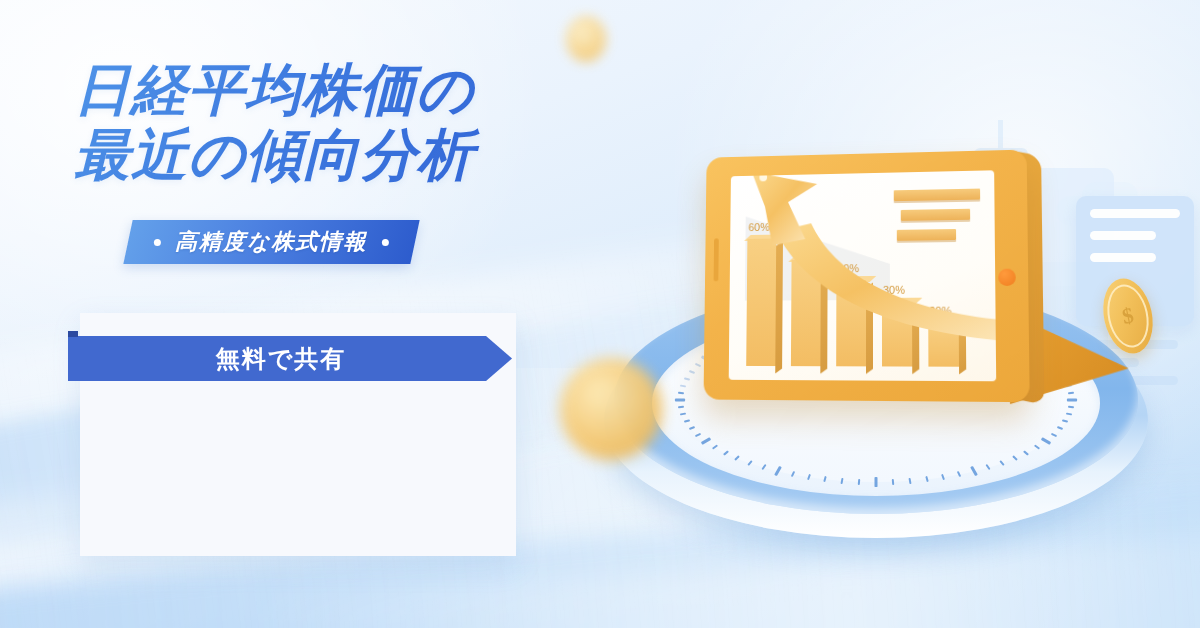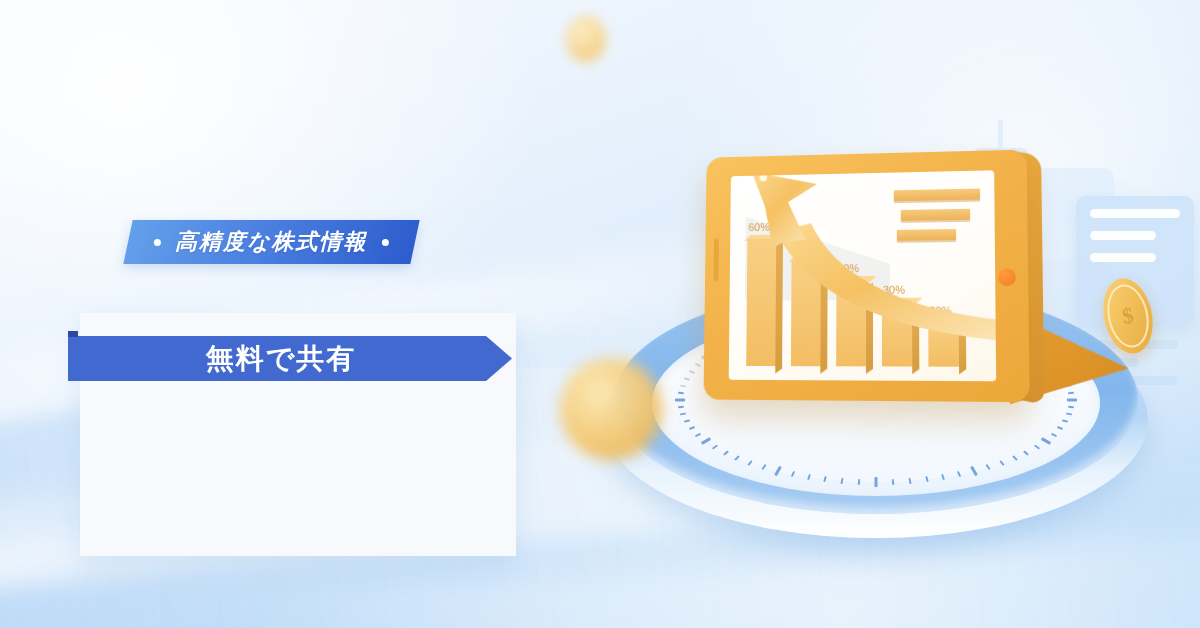--- a/index.html
+++ b/index.html
@@ -158,21 +158,21 @@
   .dot{width:7px;height:7px;border-radius:50%;background:#fff;}
 
   .card{position:absolute;left:80px;top:313px;width:436px;height:243px;
     background:#f7f9fd;box-shadow:0 10px 26px rgba(120,165,215,.18);}
   .banner{position:absolute;left:68px;top:336px;width:444px;height:45px;}
   .banner-shape{position:absolute;inset:0;background:#4169cf;
     clip-path:polygon(0 0,calc(100% - 26px) 0,100% 50%,calc(100% - 26px) 100%,0 100%);
     box-shadow:0 4px 9px rgba(50,90,190,.22);}
   .banner-notch{position:absolute;left:0;top:-5px;width:10px;height:6px;background:#2c4aa0;}
   .banner-text{position:absolute;inset:0;display:flex;align-items:center;justify-content:center;
-    padding-right:18px;color:#fff;font-size:28px;font-weight:bold;letter-spacing:2px;}
+    padding-right:18px;color:#fff;font-size:24px;font-weight:bold;letter-spacing:2px;}
 
   .body-text{position:absolute;left:104px;top:392px;width:390px;
     font-size:17.5px;line-height:1.92;color:#23262b;text-align:center;letter-spacing:.2px;}
   .hl{color:#e8a01a;font-weight:bold;}
 </style>
 </head>
 <body>
 
 <div class="stage">
 
@@ -351,20 +351,22 @@
           <circle cx="40" cy="48" r="4" fill="#fff8e4"></circle>
         </svg>
       </div>
     </div>
   </div>
 
   <div class="coin coin-right"></div>
   <div class="coin-right-rim"></div>
 
   <div class="title">
+    <span>日経平均株価の</span>
+    <span>最近の傾向分析</span>
   </div>
 
   <div class="ribbon">
     <span class="dot"></span>
     <span class="ribbon-text">高精度な株式情報</span>
     <span class="dot"></span>
   </div>
 
   <div class="card"></div>
 

